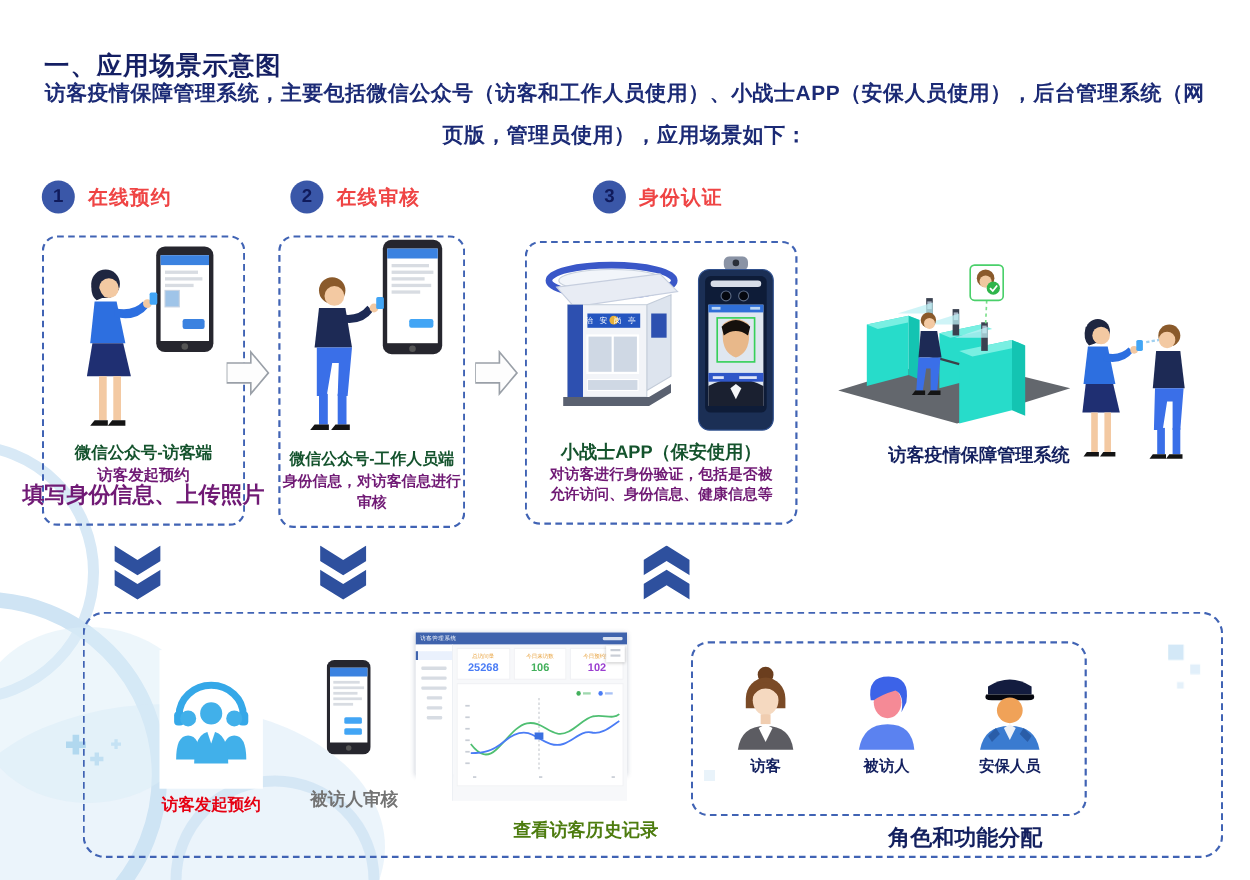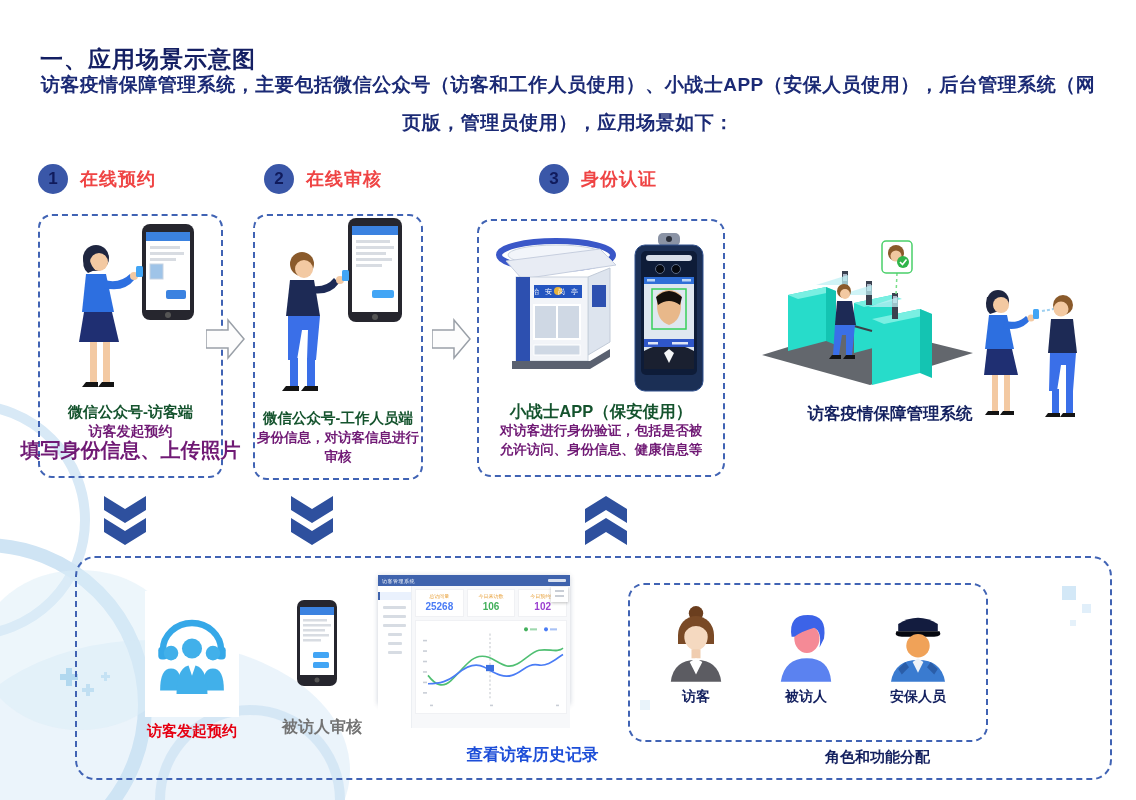--- a/index.html
+++ b/index.html
@@ -27,23 +27,23 @@
   .illu-row{display:flex;align-items:flex-start;gap:6px;margin-top:12px;}
   
   .gate-caption{position:absolute;left:795px;top:403px;width:190px;text-align:center;font-size:16.5px;font-weight:bold;color:#13205f;}
   
   .outer-box{position:absolute;left:75px;top:556px;width:1037px;height:224px;border:2px dashed #4063b4;border-radius:20px;box-sizing:border-box;}
   .backend-label{position:absolute;left:80px;top:596px;width:30px;font-size:25px;line-height:37px;font-weight:bold;
                  color:#13205f;word-break:break-all;text-align:center;}
   .admin-card{position:absolute;left:145px;top:591px;width:94px;height:126px;background:#ffffff;display:flex;align-items:center;justify-content:center;}
   .admin-label{position:absolute;left:138px;top:722px;width:108px;text-align:center;color:#e60012;font-weight:bold;font-size:15px;}
   .reviewer-label{position:absolute;left:272px;top:717px;width:100px;text-align:center;color:#737373;font-weight:bold;font-size:16px;}
-  .history-caption{position:absolute;left:450px;top:744px;width:165px;text-align:center;color:#1d4ed8;font-weight:bold;font-size:16.5px;}
+  .history-caption{position:absolute;left:450px;top:744px;width:165px;text-align:center;color:#4d7c0f;font-weight:bold;font-size:16.5px;}
   .roles-box{position:absolute;left:628px;top:583px;width:360px;height:159px;border:2px dashed #4063b4;border-radius:16px;box-sizing:border-box;}
-  .roles-caption{position:absolute;left:770px;top:748px;width:215px;text-align:center;color:#13205f;font-weight:bold;font-size:15px;}
+  .roles-caption{position:absolute;left:770px;top:748px;width:215px;text-align:center;color:#13205f;font-weight:bold;font-size:20px;}
   .role{position:absolute;top:602px;width:84px;text-align:center;}
   .role .rlabel{margin-top:4px;font-size:14px;font-weight:bold;color:#13205f;}
   .role1{left:654px;text-align:center;} .role2{left:764px;} .role3{left:876px;}
   
   .dashboard{position:absolute;left:378px;top:575px;width:192px;height:129px;background:#fff;
              box-shadow:0 1px 5px rgba(40,60,100,.25);border-radius:2px;overflow:visible;font-weight:normal;}
   .db-header{height:11px;background:#3f63ad;display:flex;align-items:center;justify-content:space-between;padding:0 4px;}
   .db-title{color:#fff;font-size:5px;letter-spacing:.5px;}
   .db-user{width:18px;height:3px;background:rgba(255,255,255,.8);border-radius:1px;}
   .db-popup{position:absolute;right:2px;top:12px;width:17px;height:15px;background:#fff;box-shadow:0 1px 3px rgba(0,0,0,.25);z-index:3;}

